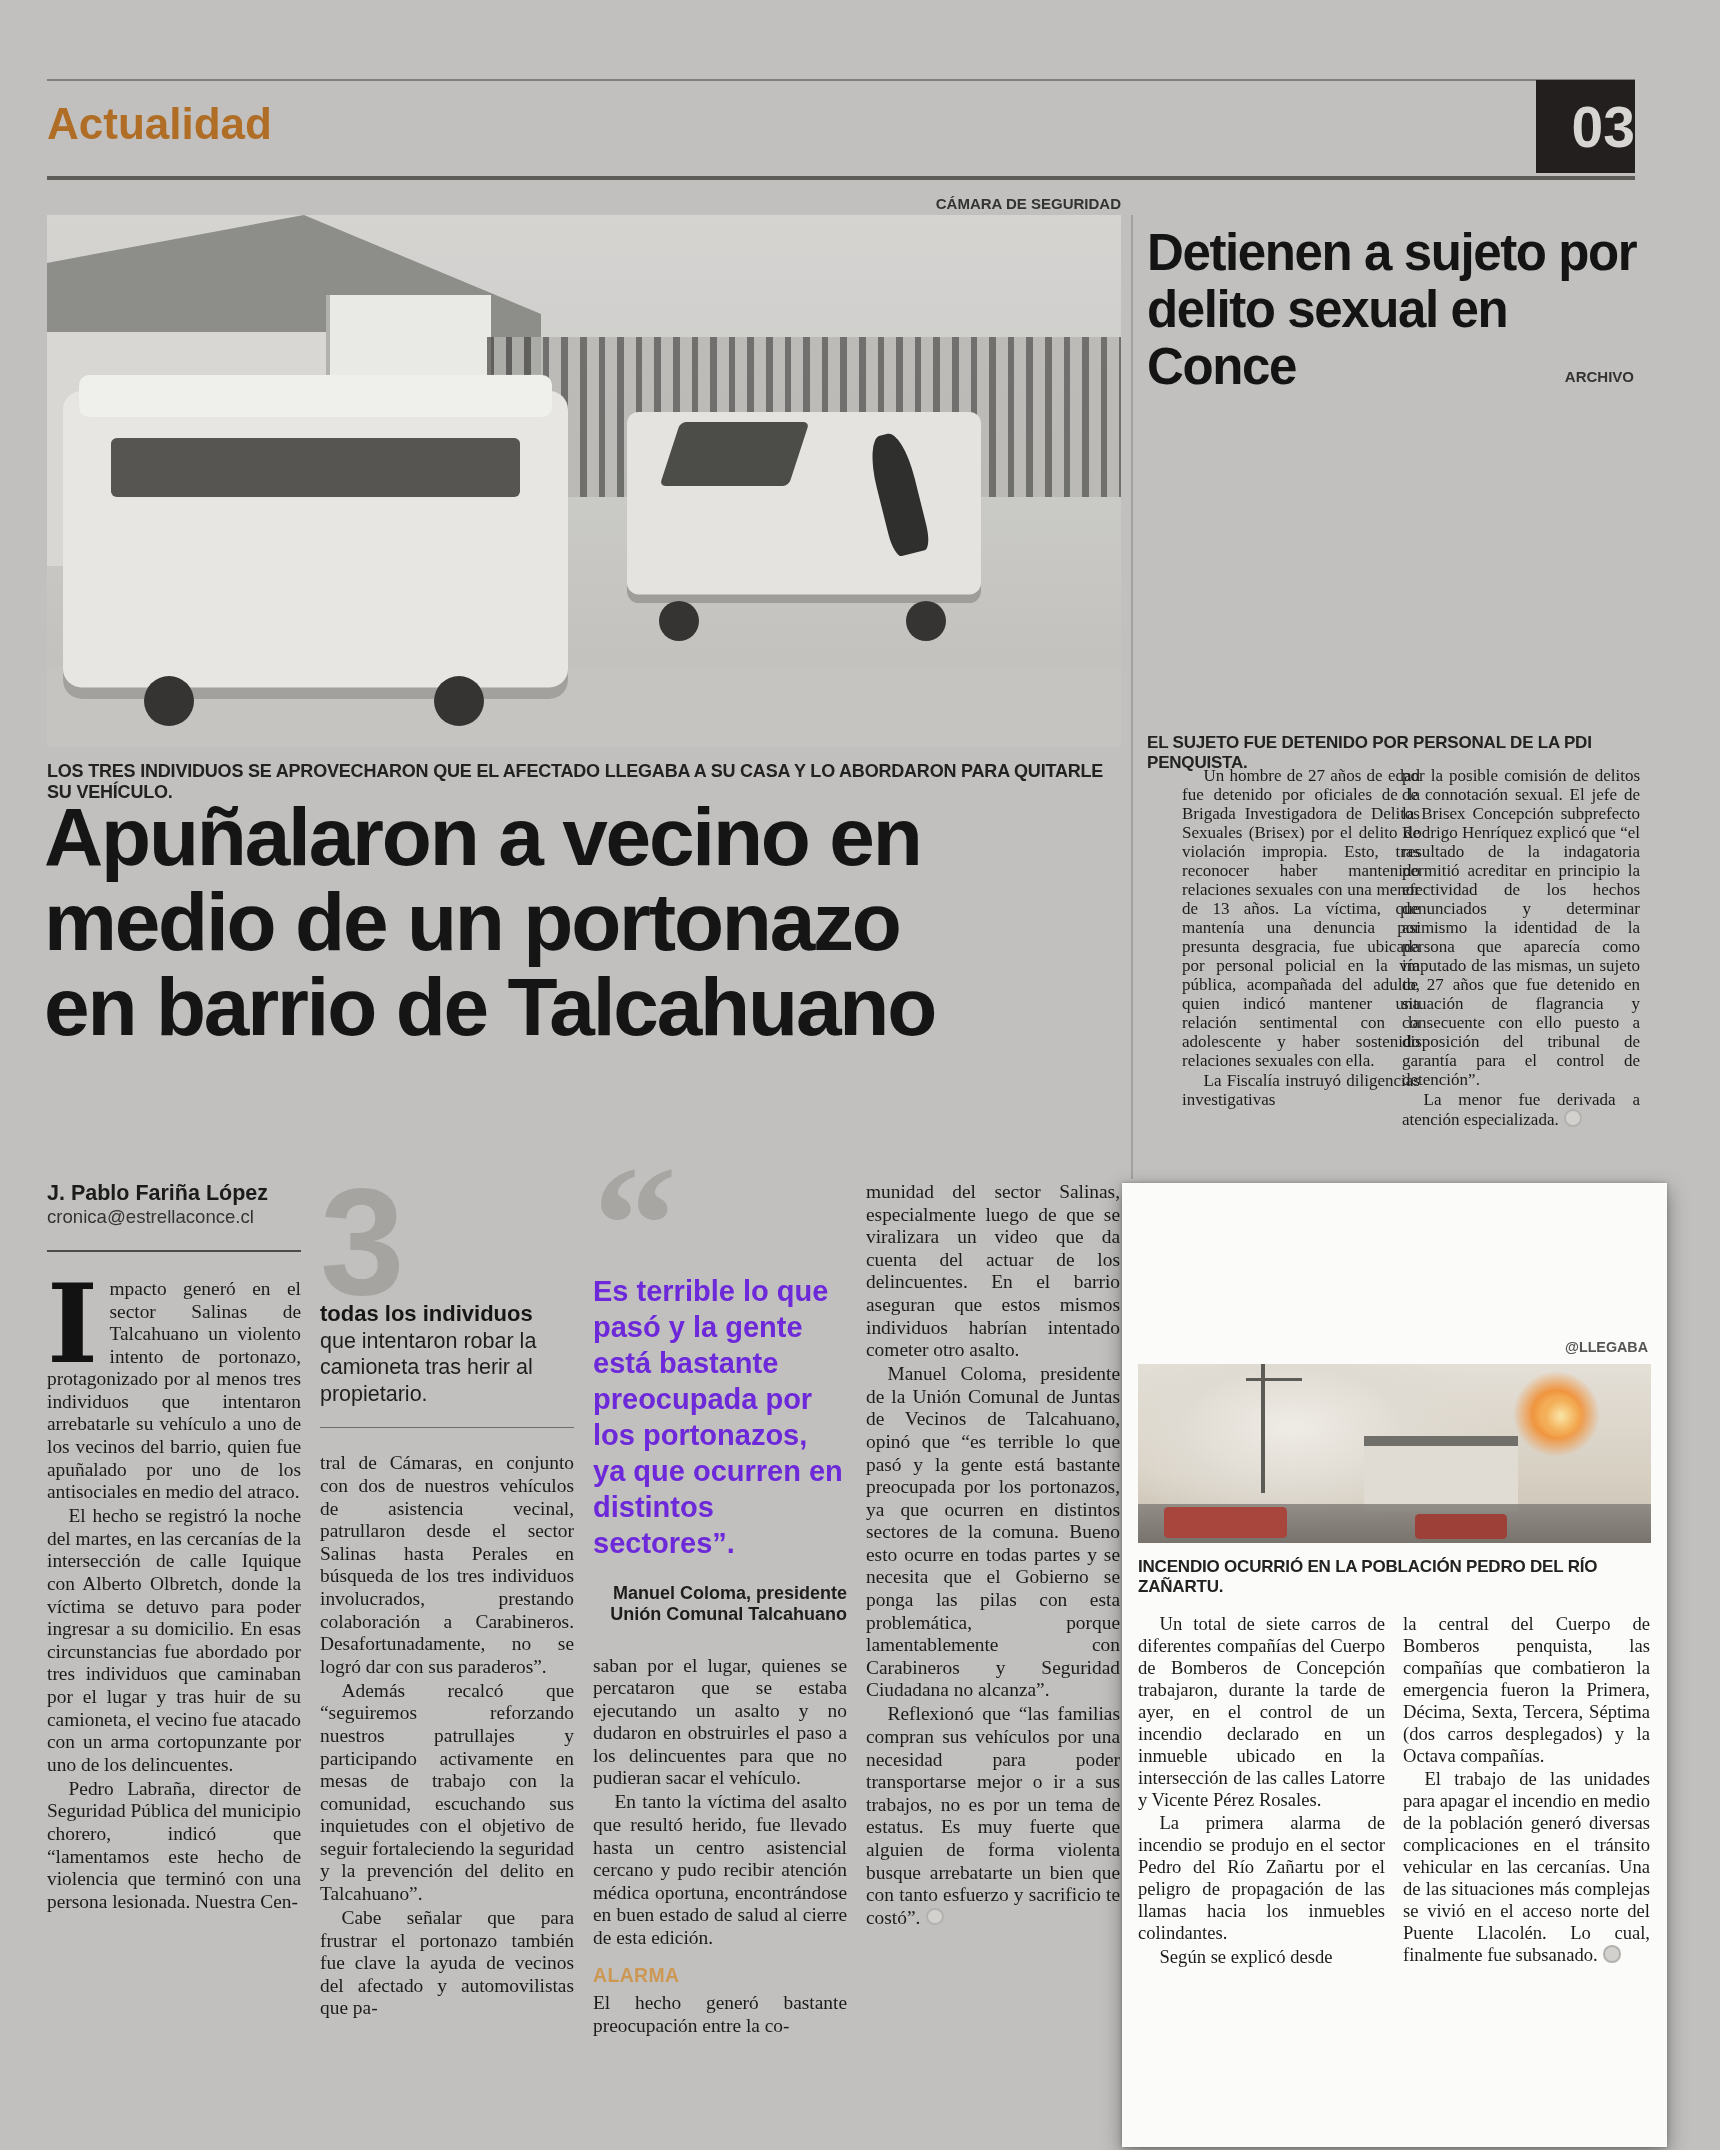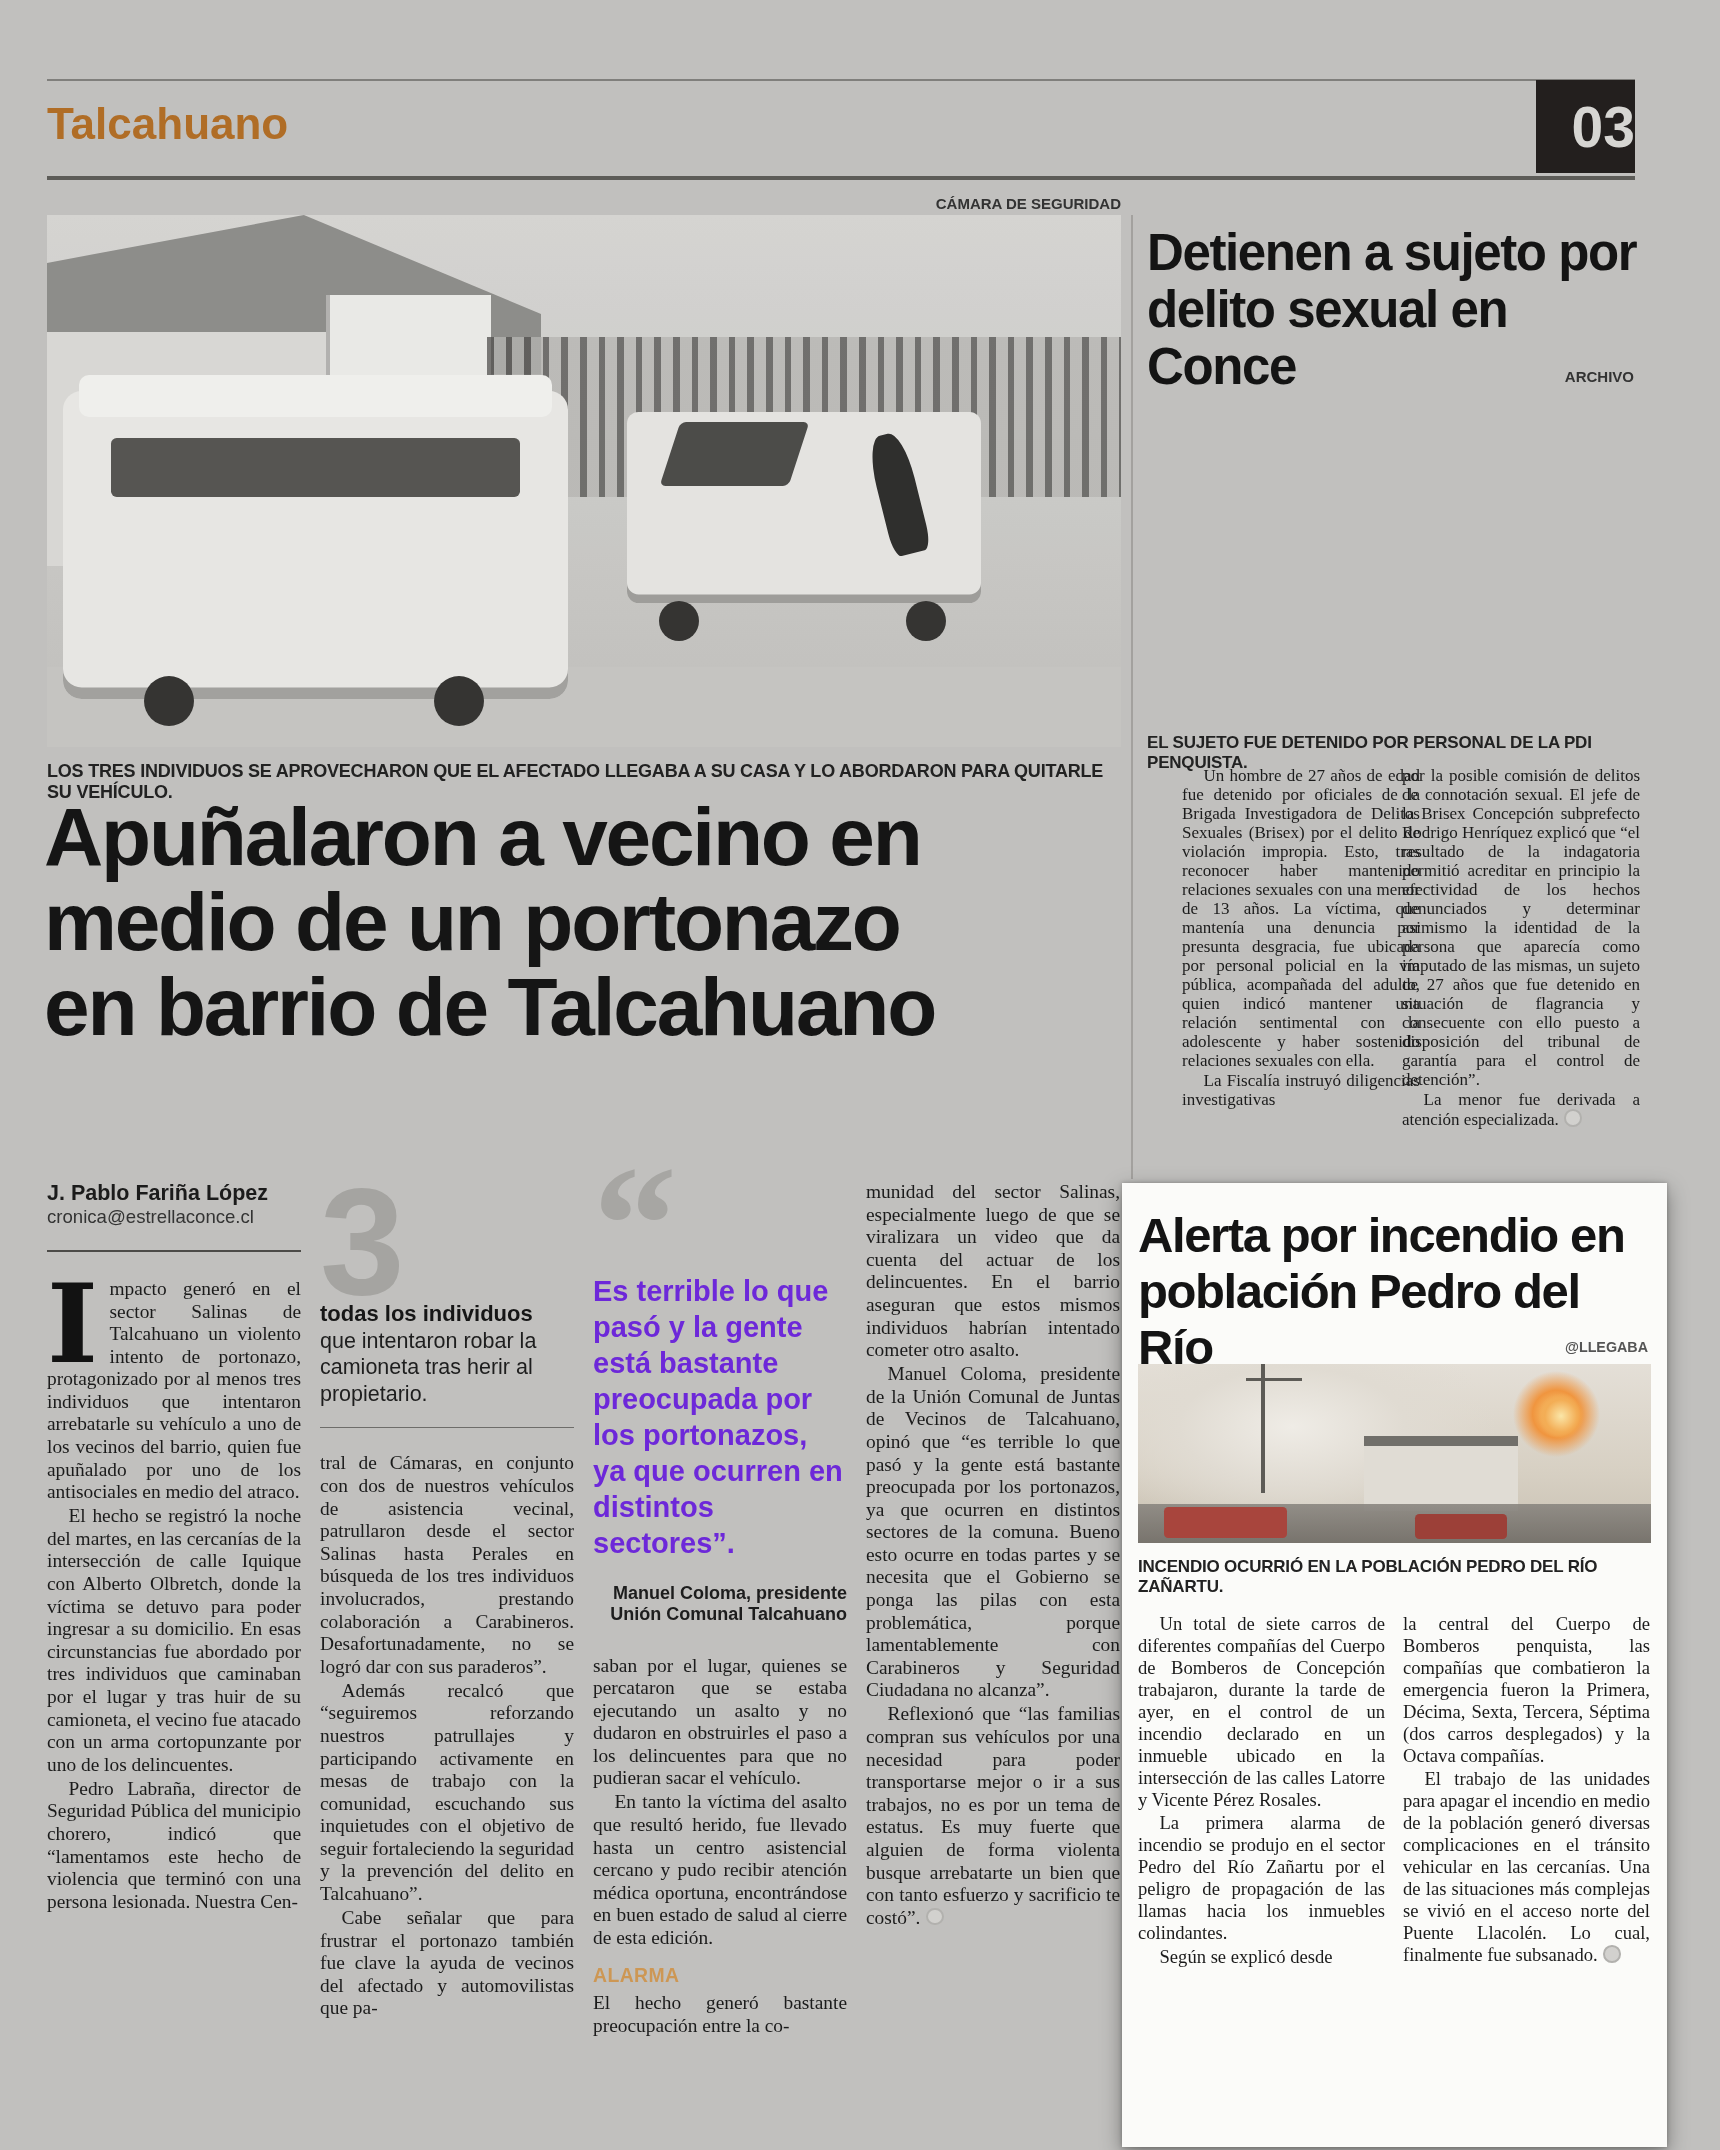--- a/index.html
+++ b/index.html
@@ -140,21 +140,21 @@
               background:linear-gradient(180deg,#8a8680,#6f6b65); opacity:.9; }
   .fp-truckr{ left:5%; bottom:3%; width:24%; height:17%; background:#a8453d; border-radius:4.3px; }
   .fp-truck2{ left:54%; bottom:2%; width:18%; height:14%; background:#9c4038; border-radius:4.3px; }
 </style>
 </head>
 <body>
 
 <div class="page">
 
   <div class="top-rule"></div>
-  <div class="section-title">Talcahuano</div>
+  <div class="section-title">Actualidad</div>
   <div class="page-box">
     <span>03</span>
   </div>
   <div class="header-rule"></div>
 
   <div class="v-divider"></div>
 
   <div class="main-credit credit">CÁMARA DE SEGURIDAD</div>
 
   <div class="main-photo">
@@ -234,24 +234,20 @@
   <div class="det-col det-col1 body">
     <p class="ind">Un hombre de 27 años de edad fue detenido por oficiales de la Brigada Investigadora de Delitos Sexuales (Brisex) por el delito de violación impropia. Esto, tras reconocer haber mantenido relaciones sexuales con una menor de 13 años. La víctima, que mantenía una denuncia por presunta desgracia, fue ubicada por personal policial en la vía pública, acompañada del adulto, quien indicó mantener una relación sentimental con la adolescente y haber sostenido relaciones sexuales con ella.</p>
     <p class="ind">La Fiscalía instruyó diligencias investigativas</p>
   </div>
   <div class="det-col det-col2 body">
     <p>por la posible comisión de delitos de connotación sexual. El jefe de la Brisex Concepción subprefecto Rodrigo Henríquez explicó que “el resultado de la indagatoria permitió acreditar en principio la efectividad de los hechos denunciados y determinar asimismo la identidad de la persona que aparecía como imputado de las mismas, un sujeto de 27 años que fue detenido en situación de flagrancia y consecuente con ello puesto a disposición del tribunal de garantía para el control de detención”.</p>
     <p class="ind"><span>La menor fue derivada a atención especializada.</span><span class="endmark"></span></p>
   </div>
 
   <div class="fire-box">
-    <div class="fire-headline">
-      <div>Alerta por incendio en</div>
-      <div>población Pedro del Río</div>
-    </div>
     <div class="fire-credit credit">@LLEGABA</div>
 
     <div class="fire-photo">
       <div class="abs fp-smoke"></div>
       <div class="abs fp-flame"></div>
       <div class="abs fp-flame2"></div>
       <div class="abs fp-pole"></div>
       <div class="abs fp-cross"></div>
       <div class="abs fp-house"></div>
       <div class="abs fp-roofs"></div>

